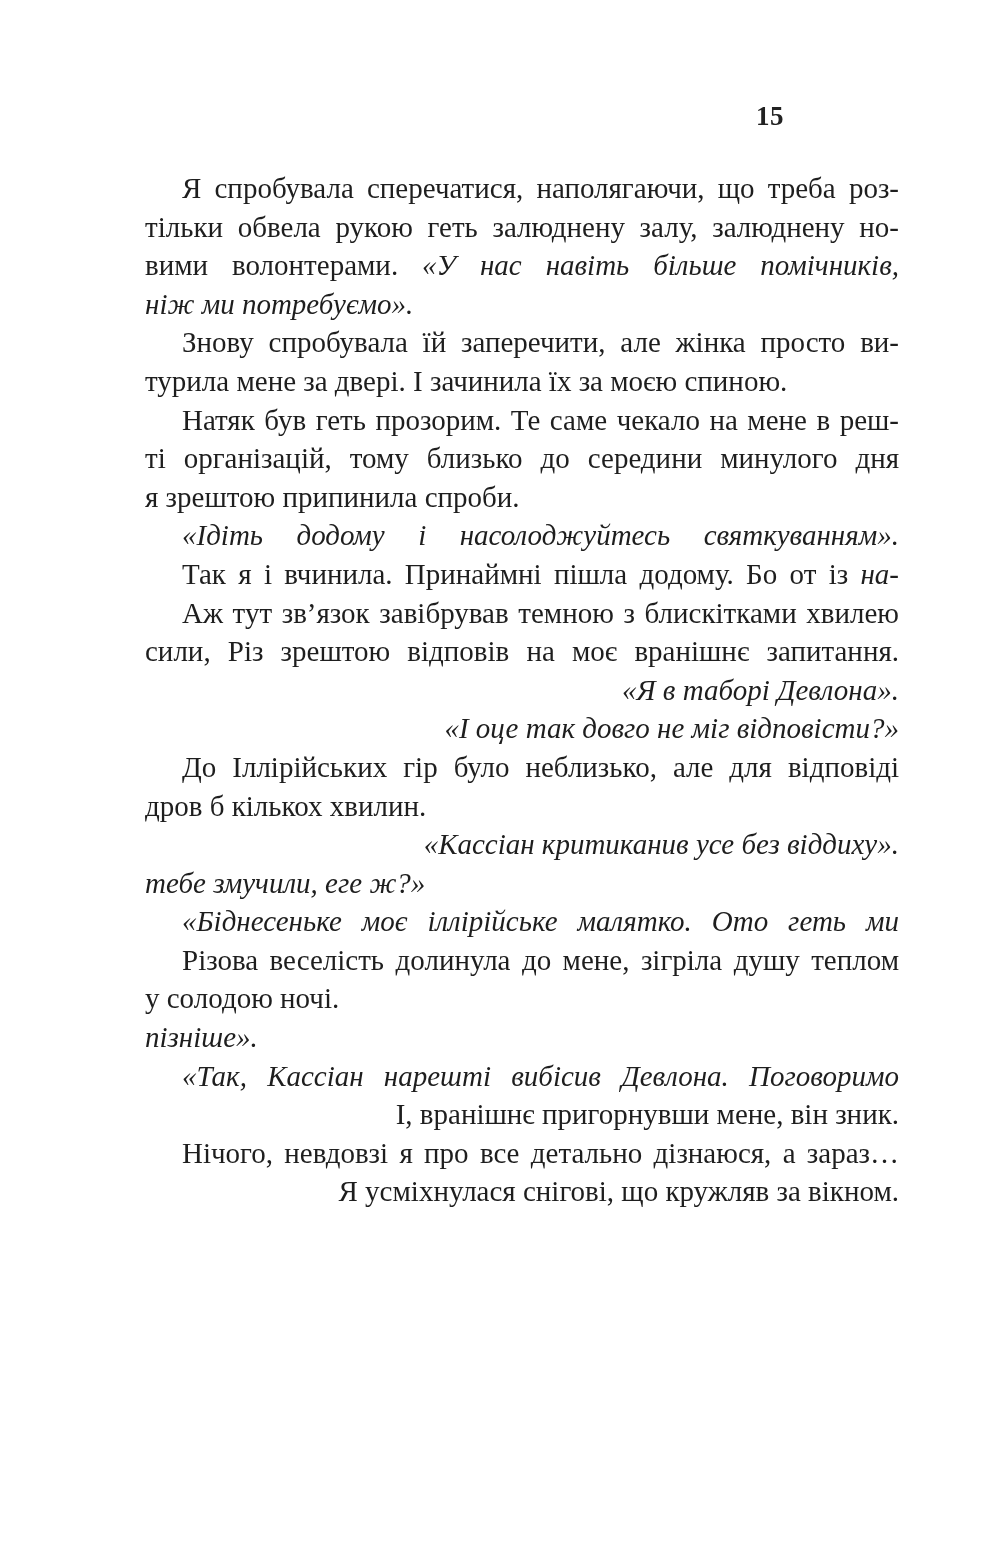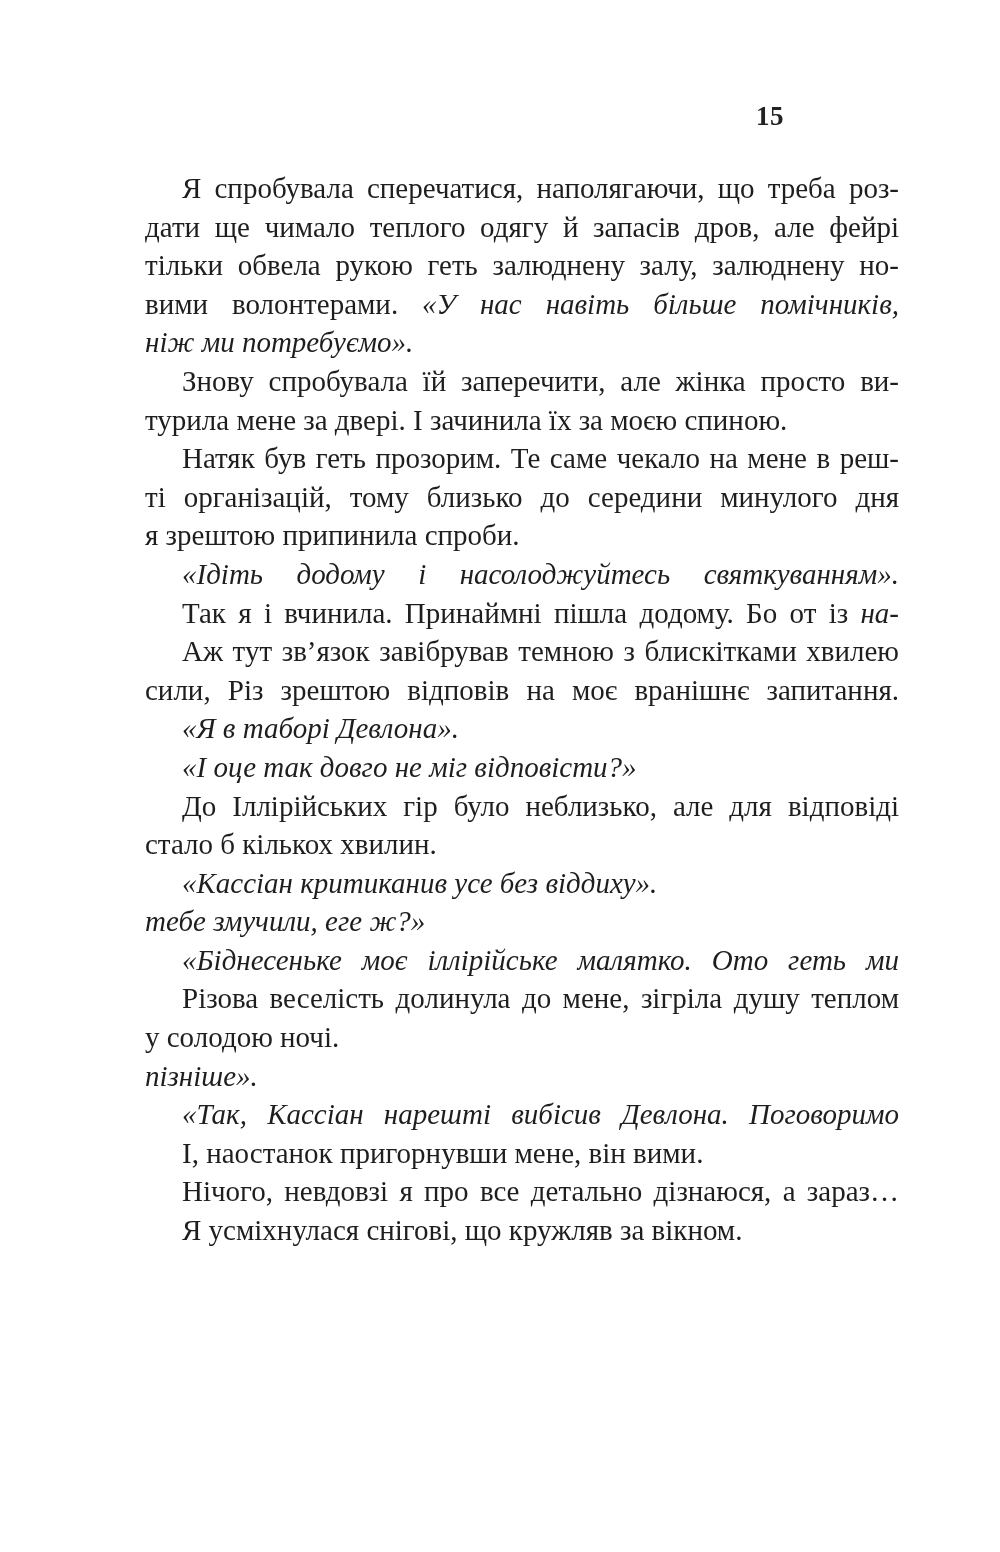--- a/index.html
+++ b/index.html
@@ -39,53 +39,53 @@
     height: 38.6px;
     white-space: nowrap; 
   }
   .line.j {
     white-space: normal;
     text-align: justify;
     text-align-last: justify;
   }
   .line.indent {
     padding-left: 37px;
+    text-align: right;
   }
   .em {
     font-style: italic;
   }
 </style>
 </head>
 <body>
 
 <div class="page">
   <div class="folio">15</div>
   <main class="text-block" id="text-block">
       <div class="line j indent"><span class="rm">Я спробувала сперечатися, наполягаючи, що треба роз-</span></div>
-      <div class="line j"><span class="rm">дати ще чимало теплого одягу й запасів дров, але фейрі</span></div>
       <div class="line j"><span class="rm">тільки обвела рукою геть залюднену залу, залюднену но-</span></div>
       <div class="line j"><span class="rm">вими волонтерами. </span><span class="em">«У нас навіть більше помічників,</span></div>
       <div class="line"><span class="em">ніж ми потребуємо».</span></div>
       <div class="line j indent"><span class="rm">Знову спробувала їй заперечити, але жінка просто ви-</span></div>
       <div class="line"><span class="rm">турила мене за двері. І зачинила їх за моєю спиною.</span></div>
       <div class="line j indent"><span class="rm">Натяк був геть прозорим. Те саме чекало на мене в реш-</span></div>
       <div class="line j"><span class="rm">ті організацій, тому близько до середини минулого дня</span></div>
       <div class="line"><span class="rm">я зрештою припинила спроби.</span></div>
       <div class="line j indent"><span class="em">«Ідіть додому і насолоджуйтесь святкуванням».</span></div>
       <div class="line j indent"><span class="rm">Так я і вчинила. Принаймні пішла додому. Бо от із </span><span class="em">на-</span></div>
       <div class="line j indent"><span class="rm">Аж тут зв’язок завібрував темною з блискітками хвилею</span></div>
       <div class="line j"><span class="rm">сили, Різ зрештою відповів на моє вранішнє запитання.</span></div>
       <div class="line indent"><span class="em">«Я в таборі Девлона».</span></div>
       <div class="line indent"><span class="em">«І оце так довго не міг відповісти?»</span></div>
       <div class="line j indent"><span class="rm">До Іллірійських гір було неблизько, але для відповіді</span></div>
-      <div class="line"><span class="rm">стало б кількох хвилин.</span></div>
+      <div class="line"><span class="rm">дров б кількох хвилин.</span></div>
       <div class="line indent"><span class="em">«Кассіан критиканив усе без віддиху».</span></div>
       <div class="line"><span class="em">тебе змучили, еге ж?»</span></div>
       <div class="line j indent"><span class="em">«Біднесеньке моє іллірійське малятко. Ото геть ми</span></div>
       <div class="line j indent"><span class="rm">Різова веселість долинула до мене, зігріла душу теплом</span></div>
       <div class="line"><span class="rm">у солодою ночі.</span></div>
       <div class="line"><span class="em">пізніше».</span></div>
       <div class="line j indent"><span class="em">«Так, Кассіан нарешті вибісив Девлона. Поговоримо</span></div>
-      <div class="line indent"><span class="rm">І, наостанок пригорнувши мене, він вими.</span></div>
+      <div class="line indent"><span class="rm">І, вранішнє пригорнувши мене, він зник.</span></div>
       <div class="line j indent"><span class="rm">Нічого, невдовзі я про все детально дізнаюся, а зараз…</span></div>
       <div class="line indent"><span class="rm">Я усміхнулася снігові, що кружляв за вікном.</span></div>
     </main>
 </div>
 
 </body></html>

